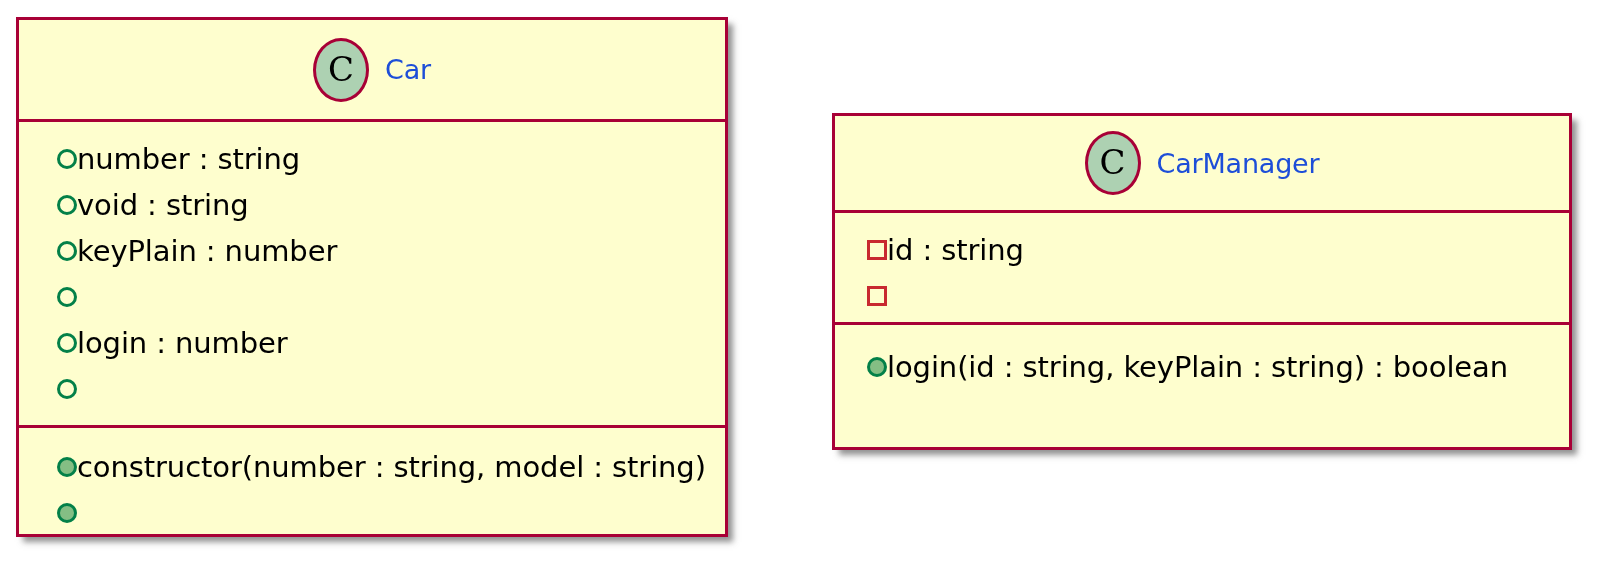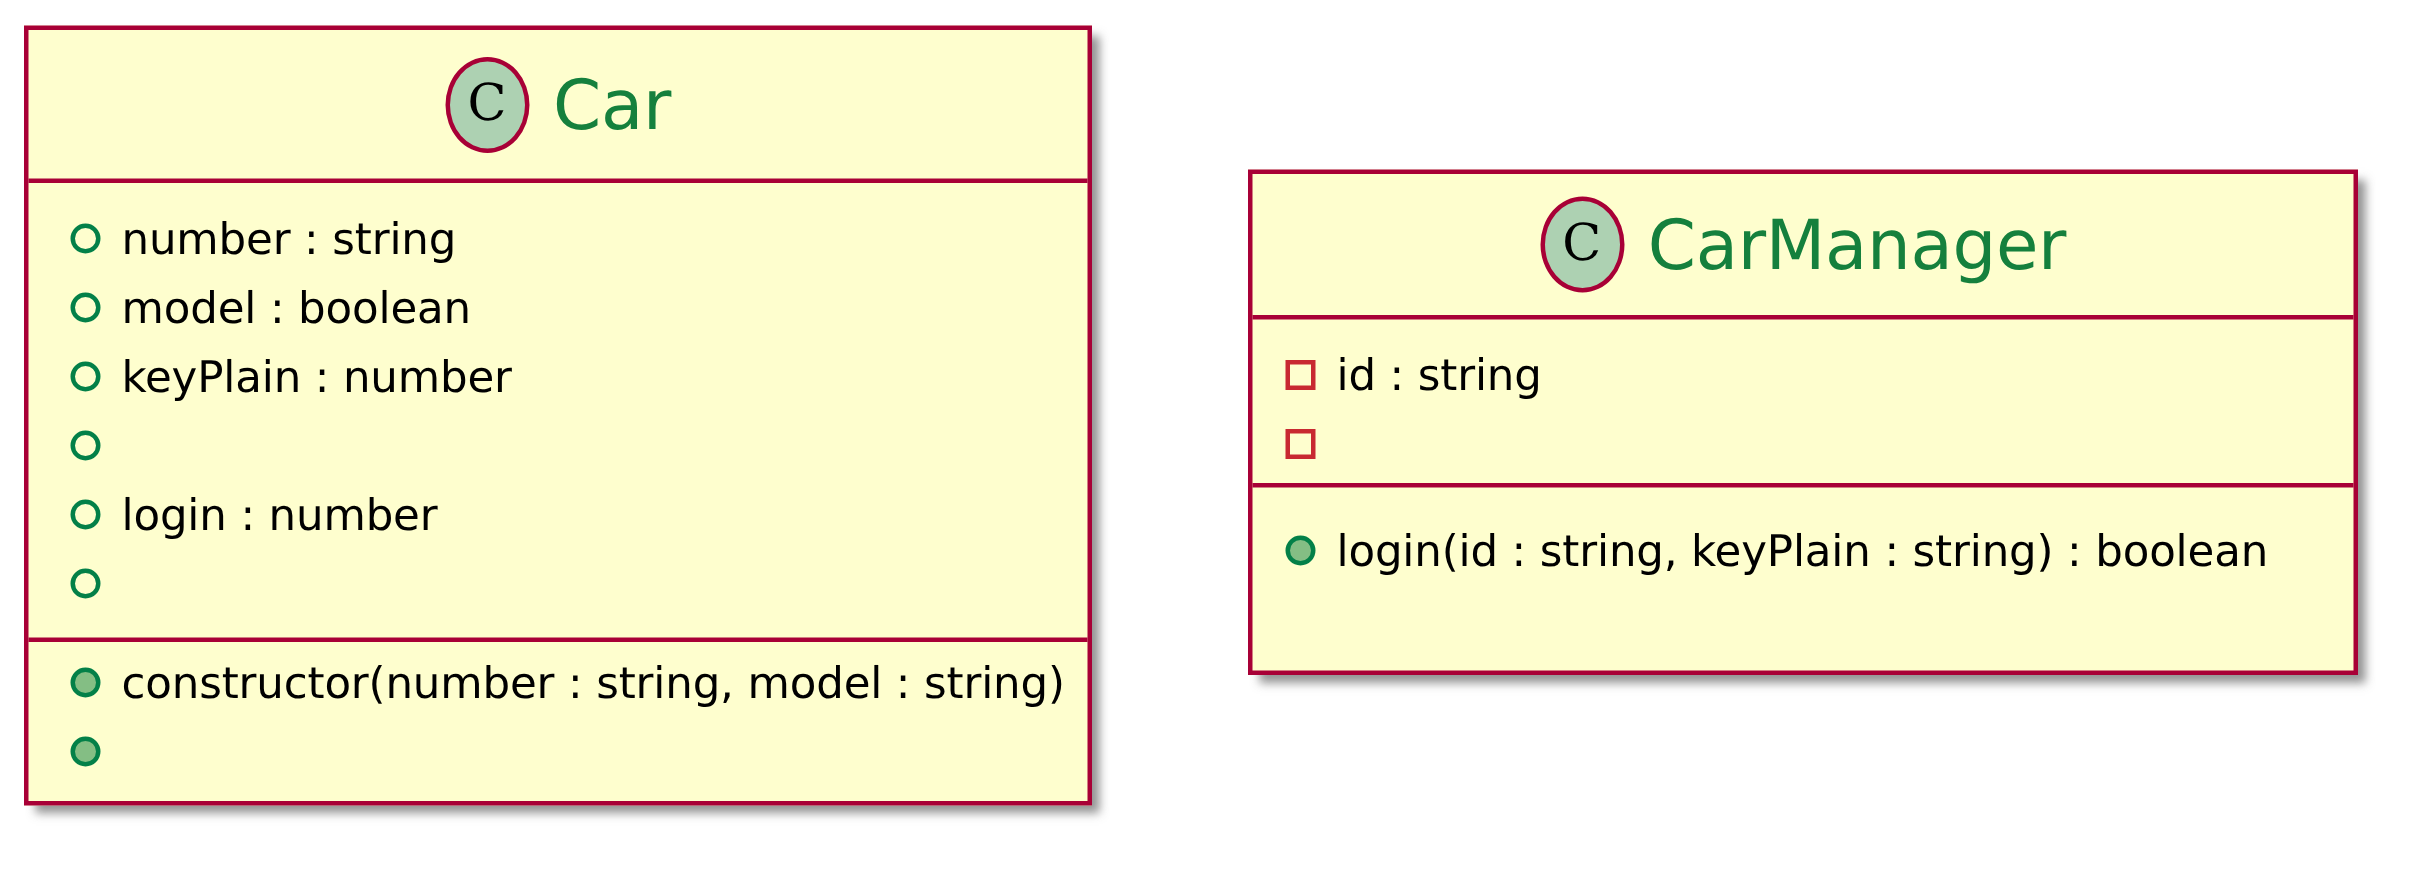--- a/index.html
+++ b/index.html
@@ -79,47 +79,48 @@
     align-items: center;
     justify-content: center;
     font-family: "DejaVu Serif", serif;
     font-size: 34px;
     color: #000000;
     line-height: 1;
     padding-bottom: 2px;
   }
 
   .class-title {
-    font-size: 46px;
-    color: #15803d;
+    font-size: 27px;
+    color: #1d4ed8;
     white-space: nowrap;
     letter-spacing: -0.2px;
   }
 
   
   .compartment {
     box-sizing: border-box;
     padding: 12px 0 12px 0;
   }
   .compartment.with-divider {
     border-bottom: 3px solid #A80036;
   }
 
   #class-car .compartment-attributes { height: 306px; padding-top: 14px; }
-  #class-car .compartment-methods    { height: 109px; padding-top: 4px; }
+  #class-car .compartment-methods    { height: 109px; padding-top: 16px; }
   #class-carmanager .compartment-attributes { height: 112px; padding-top: 14px; }
   #class-carmanager .compartment-methods    { height: 122px; padding-top: 18px; }
 
   .member-row {
     display: flex;
     align-items: center;
     height: 46px;
     padding-left: 28px;
-    gap: 14px;
+    gap: 0;
     white-space: nowrap;
+    margin-left: 10px;
   }
   #class-carmanager .member-row { padding-left: 22px; }
   #class-carmanager .compartment-methods .member-row { height: 48px; }
 
   .member-label {
     font-size: 29px;
     color: #000000;
     line-height: 1;
     letter-spacing: -0.1px;
   }
@@ -162,21 +163,21 @@
     </div>
 
     <div class="compartment compartment-attributes with-divider">
 
       <div class="member-row">
         <span class="vis-marker circle-hollow"></span>
         <span class="member-label">number : string</span>
       </div>
       <div class="member-row">
         <span class="vis-marker circle-hollow"></span>
-        <span class="member-label">model : boolean</span>
+        <span class="member-label">void : string</span>
       </div>
       <div class="member-row">
         <span class="vis-marker circle-hollow"></span>
         <span class="member-label">keyPlain : number</span>
       </div>
       <div class="member-row">
         <span class="vis-marker circle-hollow"></span>
       </div>
       <div class="member-row">
         <span class="vis-marker circle-hollow"></span>

